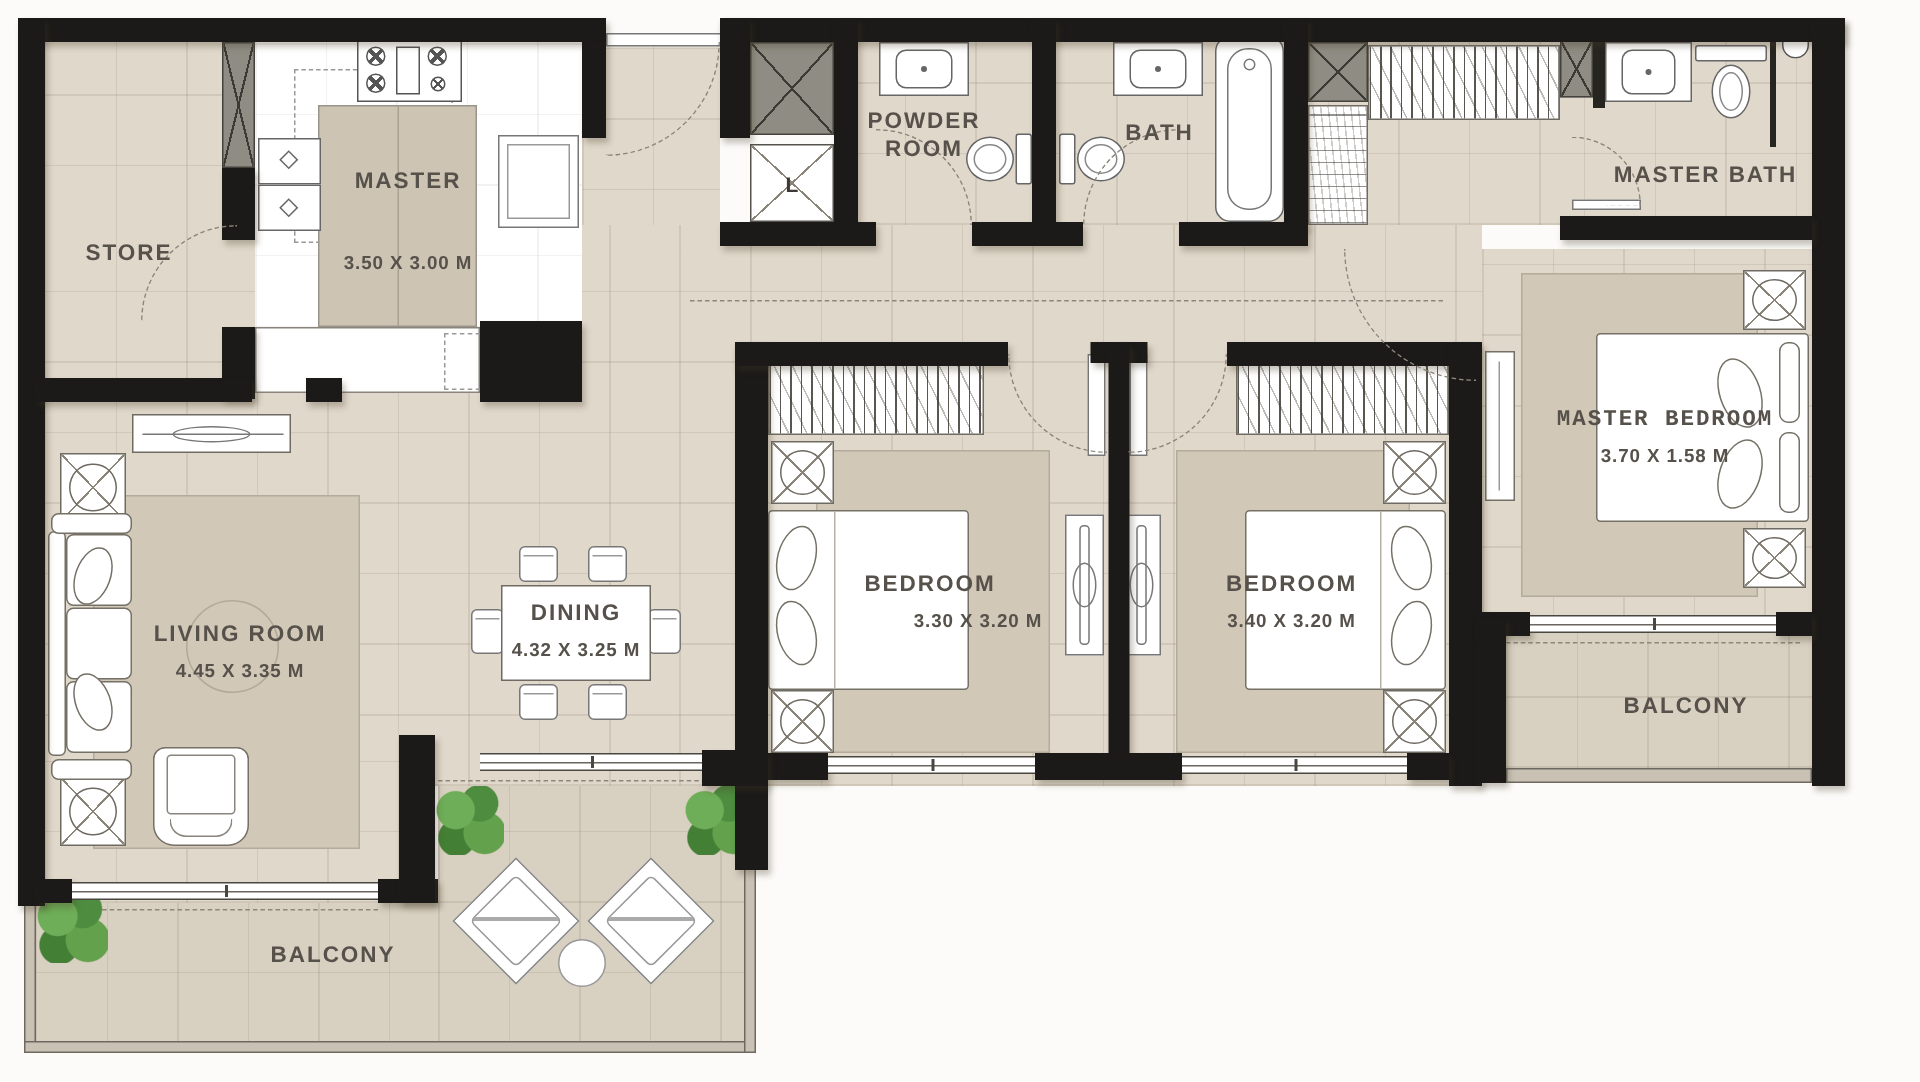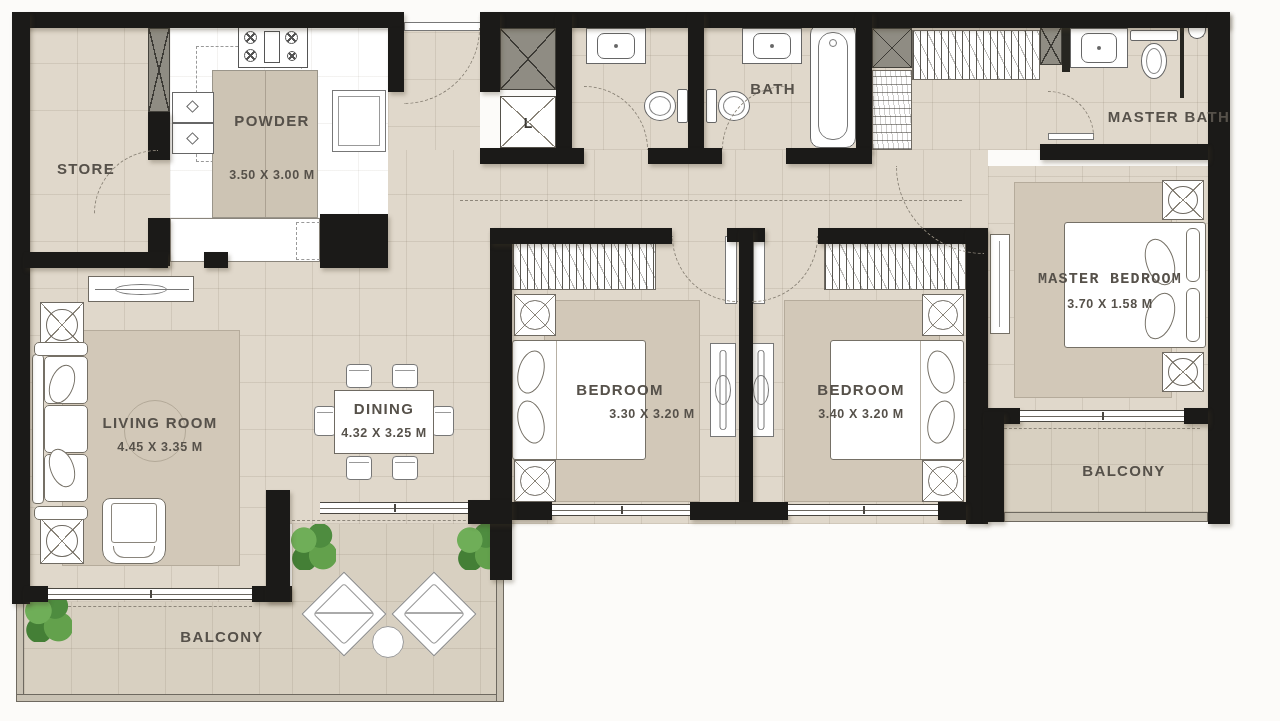--- a/index.html
+++ b/index.html
@@ -290,24 +290,25 @@
   <div class="arc tl" style="left:94px;top:150px;width:64px;height:64px;"></div>
   <div class="arc tr" style="left:584px;top:86px;width:64px;height:64px;"></div>
   <div class="arc tl" style="left:722px;top:86px;width:64px;height:64px;"></div>
   <div class="arc tr" style="left:1048px;top:91px;width:46px;height:46px;"></div>
   <div class="arc bl" style="left:672px;top:236px;width:66px;height:66px;"></div>
   <div class="arc br" style="left:752px;top:236px;width:66px;height:66px;"></div>
   <div class="arc bl" style="left:896px;top:166px;width:88px;height:88px;"></div>
   <div class="dash" style="left:460px;top:200px;width:502px;"></div>
 
   <div class="label" style="left:86px;top:160px;">STORE</div>
-  <div class="label" style="left:272px;top:112px;">POWDER</div>
+  <div class="label" style="left:272px;top:112px;">MASTER</div>
   <div class="label dims" style="left:272px;top:136px;margin-top:32px;">3.50 X 3.00 M</div>
+  <div class="label wrap2" style="left:616px;top:72px;">POWDER ROOM</div>
   <div class="label" style="left:773px;top:80px;text-align:right;">BATH</div>
-  <div class="label" style="left:1137px;top:108px;margin-left:32px;">MASTER BATH</div>
+  <div class="label" style="left:1137px;top:108px;">MASTER BATH</div>
   <div class="label" style="left:160px;top:414px;">LIVING ROOM</div>
   <div class="label dims" style="left:160px;top:440px;">4.45 X 3.35 M</div>
   <div class="label" style="left:384px;top:400px;">DINING</div>
   <div class="label dims" style="left:384px;top:426px;">4.32 X 3.25 M</div>
   <div class="label" style="left:620px;top:381px;">BEDROOM</div>
   <div class="label dims" style="left:652px;top:407px;">3.30 X 3.20 M</div>
   <div class="label" style="left:861px;top:381px;">BEDROOM</div>
   <div class="label dims" style="left:861px;top:407px;">3.40 X 3.20 M</div>
   <div class="label" style="left:1110px;top:271px;font-family:Liberation Mono, monospace;">MASTER BEDROOM</div>
   <div class="label dims" style="left:1110px;top:297px;">3.70 X 1.58 M</div>

